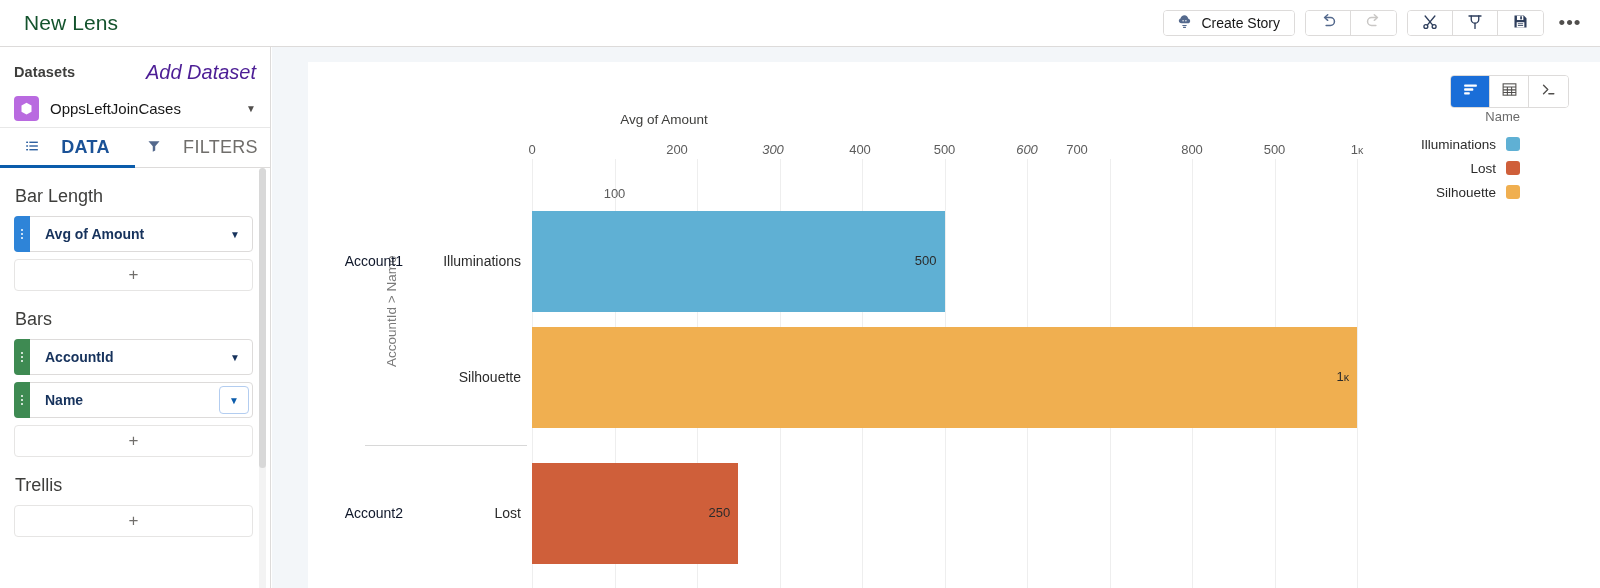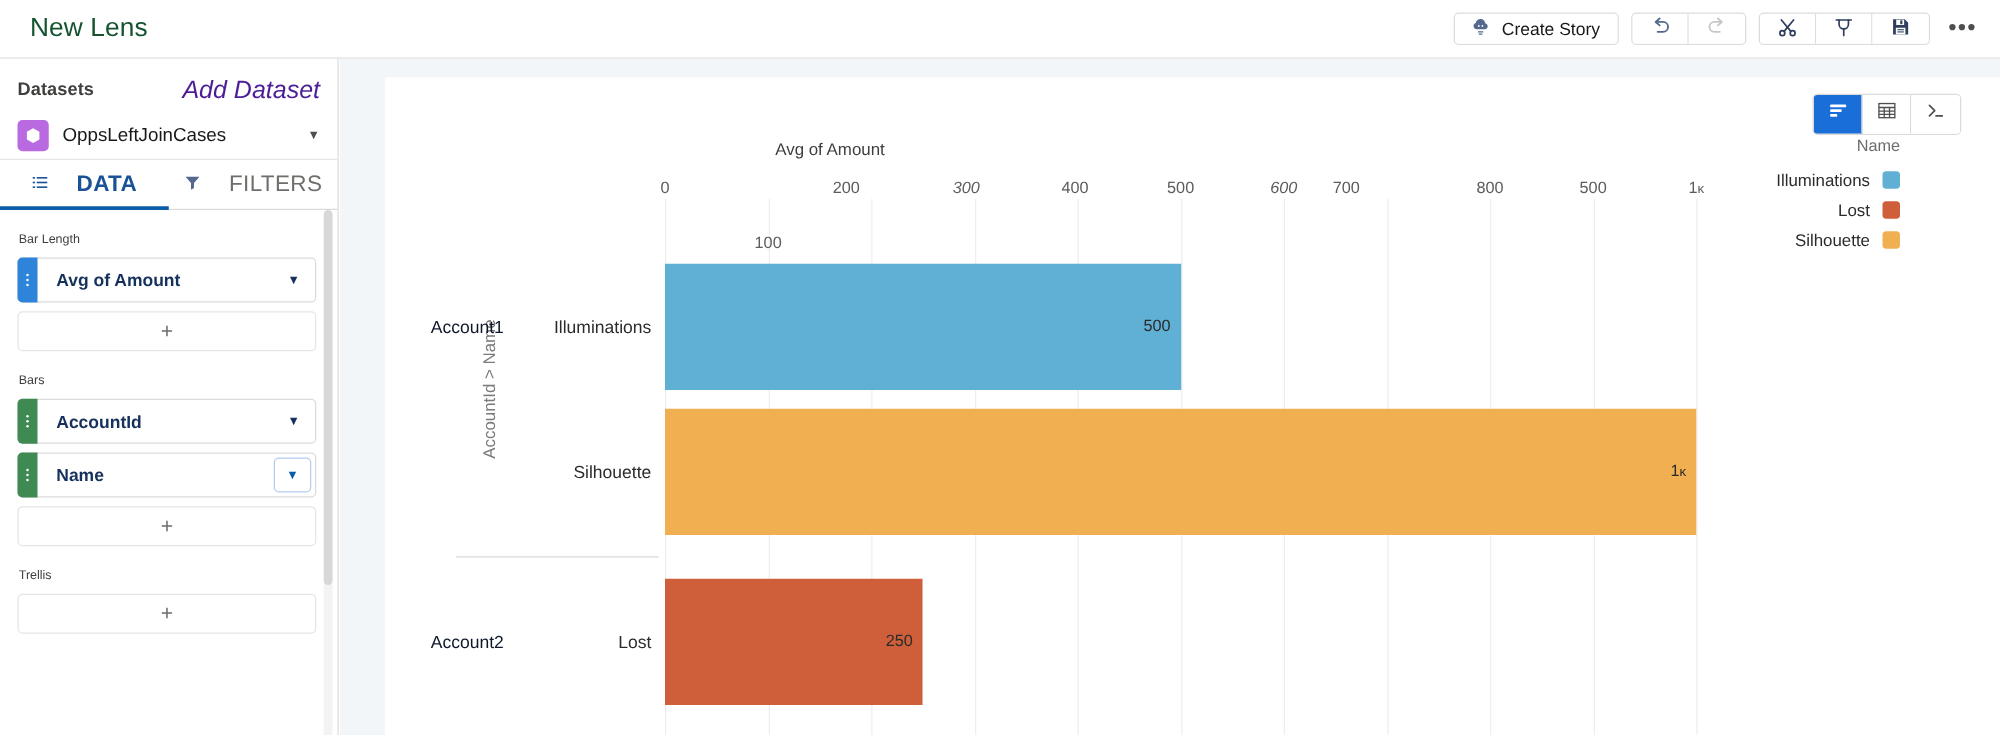--- a/index.html
+++ b/index.html
@@ -92,21 +92,21 @@
     gap: 22px; font-size: 18px; color: #706e6b; letter-spacing: .3px;
     cursor: pointer; position: relative;
   }
   .tab.active { color: #1b5297; font-weight: 600; }
   .tab.active:after {
     content: ""; position: absolute; left: 0; right: 0; bottom: -1px;
     height: 3px; background: #0b5cab;
   }
   .panel-body { padding: 14px 17px 0 14px; position: relative; height: 460px; }
   .sec-label {
-    font-size: 10px; color: #3e3e3c; margin: 4px 0 9px 1px;
+    font-size: 18px; color: #3e3e3c; margin: 4px 0 9px 1px;
   }
   .field {
     position: relative; height: 36px;
     border: 1px solid #dddbda; border-radius: 4px; background: #fff;
     display: flex; align-items: center; margin-bottom: 7px;
   }
   .field .grip {
     position: absolute; left: -1px; top: -1px; bottom: -1px; width: 16px;
     border-radius: 4px 0 0 4px;
     display: flex; align-items: center; justify-content: center;

